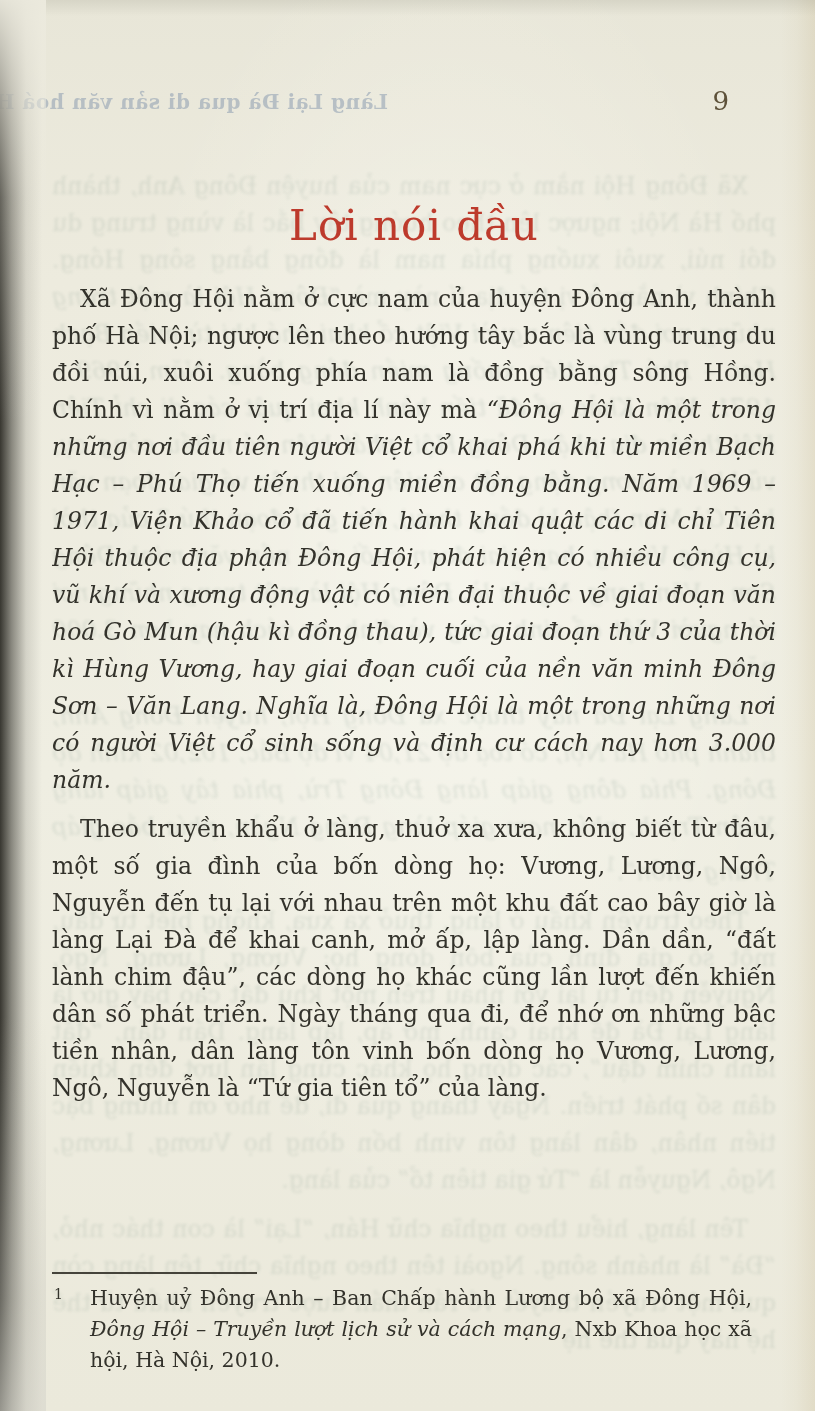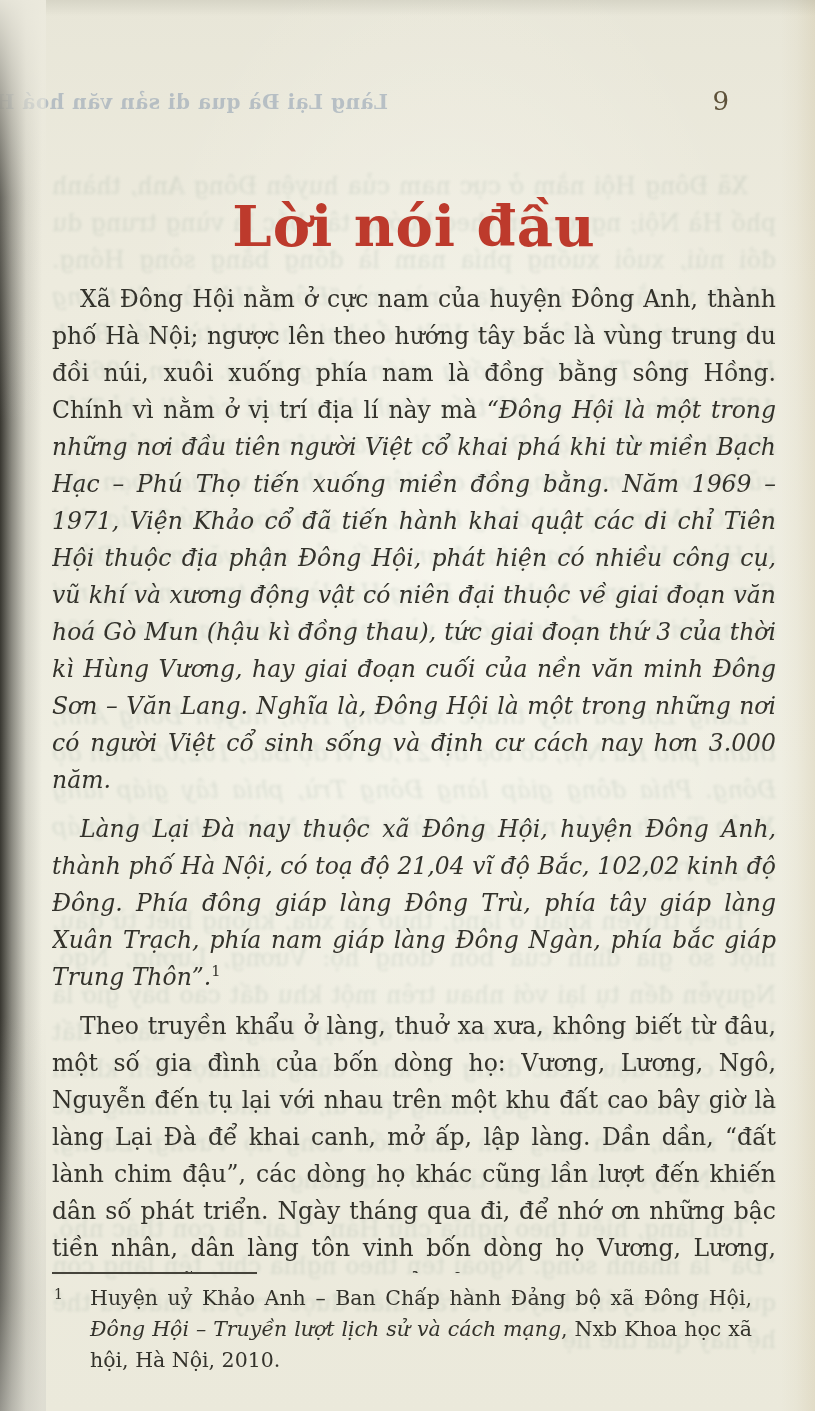--- a/index.html
+++ b/index.html
@@ -39,21 +39,21 @@
     color:#8496ad;opacity:0.5;filter:blur(0.7px);
     white-space:nowrap;pointer-events:none;
   }
 
   .page-number{position:absolute;top:86px;right:86px;z-index:3;font-size:26px;color:#5d5139;}
 
   .content{position:absolute;left:52px;top:0;width:724px;z-index:3;}
 
   .title{
     margin:202px 0 0 0;padding:0;text-align:center;
-    font-size:56px;line-height:48px;font-weight:bold;
+    font-size:42px;line-height:48px;font-weight:normal;
     color:#bd3a2c;letter-spacing:1px;
   }
 
   .article{margin-top:31px;height:992px;overflow:hidden;
     font-size:23.5px;line-height:37px;text-align:justify;}
   .article p{margin:0 0 12px 0;text-indent:28px;}
   .article i{font-style:italic;}
   .article sup{font-size:0.62em;line-height:0;}
 
   .footnote-block{position:absolute;left:52px;top:1272px;width:700px;z-index:3;}
@@ -78,29 +78,28 @@
 
   <div class="ghost-header">Làng Lại Đà qua di sản văn hoá Hán Nôm</div>
 
   <div class="page-number">9</div>
 
   <div class="content">
     <h1 class="title">Lời nói đầu</h1>
 
     <div class="article" id="article">
         <p><span>Xã Đông Hội nằm ở cực nam của huyện Đông Anh, thành phố Hà Nội; ngược lên theo hướng tây bắc là vùng trung du đồi núi, xuôi xuống phía nam là đồng bằng sông Hồng. Chính vì nằm ở vị trí địa lí này mà </span><i>“Đông Hội là một trong những nơi đầu tiên người Việt cổ khai phá khi từ miền Bạch Hạc – Phú Thọ tiến xuống miền đồng bằng. Năm 1969 – 1971, Viện Khảo cổ đã tiến hành khai quật các di chỉ Tiên Hội thuộc địa phận Đông Hội, phát hiện có nhiều công cụ, vũ khí và xương động vật có niên đại thuộc về giai đoạn văn hoá Gò Mun (hậu kì đồng thau), tức giai đoạn thứ 3 của thời kì Hùng Vương, hay giai đoạn cuối của nền văn minh Đông Sơn – Văn Lang. Nghĩa là, Đông Hội là một trong những nơi có người Việt cổ sinh sống và định cư cách nay hơn 3.000 năm.</i></p>
-        <p><i>Làng Lại Đà nay thuộc xã Đông Hội, huyện Đông Anh, thành phố Hà Nội, có toạ độ 21,04 vĩ độ Bắc, 102,02 kinh độ Đông. Phía đông giáp làng Đông Trù, phía tây giáp làng Xuân Trạch, phía nam giáp làng Đông Ngàn, phía bắc giáp Trung Thôn”.</i><sup>1</sup></p>
         <p><span>Theo truyền khẩu ở làng, thuở xa xưa, không biết từ đâu, một số gia đình của bốn dòng họ: Vương, Lương, Ngô, Nguyễn đến tụ lại với nhau trên một khu đất cao bây giờ là làng Lại Đà để khai canh, mở ấp, lập làng. Dần dần, “đất lành chim đậu”, các dòng họ khác cũng lần lượt đến khiến dân số phát triển. Ngày tháng qua đi, để nhớ ơn những bậc tiền nhân, dân làng tôn vinh bốn dòng họ Vương, Lương, Ngô, Nguyễn là “Tứ gia tiên tổ” của làng.</span></p>
       </div>
   </div>
 
   <div class="footnote-block">
     <hr class="footnote-rule">
     <div class="footnote">
-      <span class="fn-marker">1</span><span><span>Huyện uỷ Khảo Anh – Ban Chấp hành Đảng bộ xã Đông Hội, </span><i>Đông Hội – Truyền lượt lịch sử và cách mạng</i><span>, Nxb Khoa học xã hội, Hà Nội, 2010.</span></span>
+      <span class="fn-marker">1</span><span><span>Huyện uỷ Đông Anh – Ban Chấp hành Lương bộ xã Đông Hội, </span><i>Đông Hội – Truyền lượt lịch sử và cách mạng</i><span>, Nxb Khoa học xã hội, Hà Nội, 2010.</span></span>
     </div>
   </div>
 
   <div class="edge-left"></div>
   <div class="edge-left-fade"></div>
   <div class="edge-right"></div>
   <div class="edge-top"></div>
 
 </div>
 

